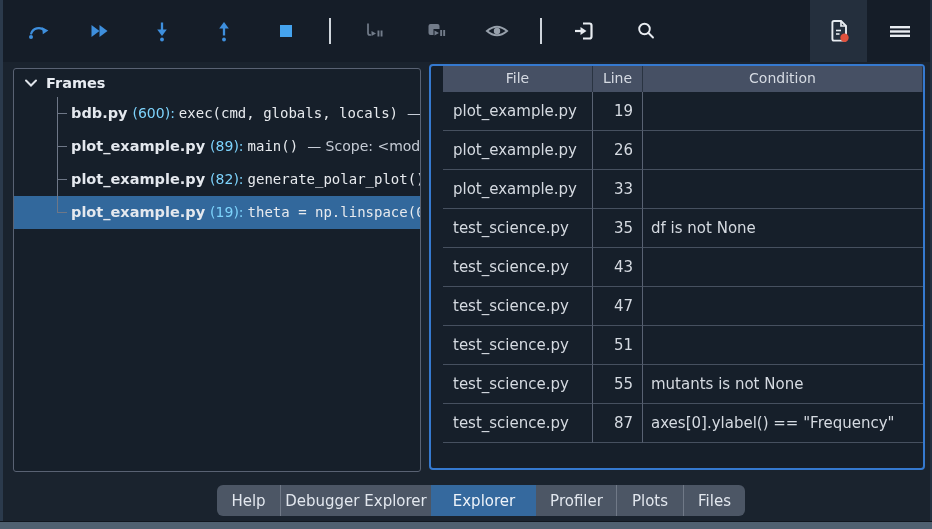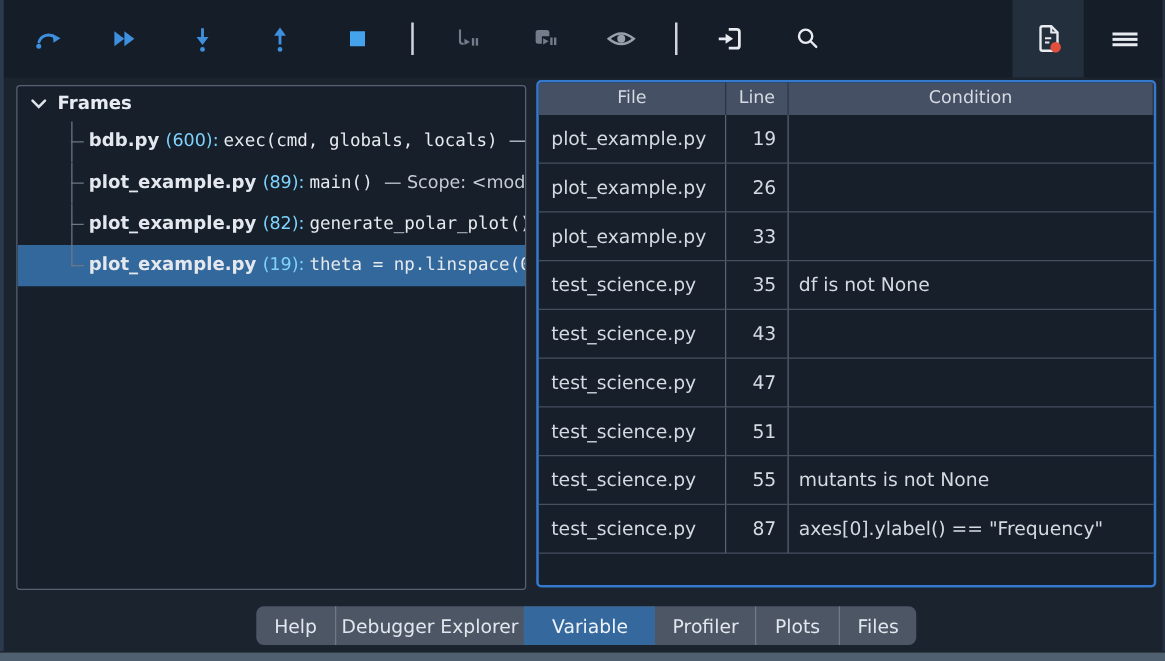--- a/index.html
+++ b/index.html
@@ -58,37 +58,37 @@
   .f-file { font-weight:bold; color:#e4e8ee; font-size:14.5px; }
   .f-line { color:#7dd3fc; margin:16px 4px 0 5px; }
   .f-code { font-family:"DejaVu Sans Mono", monospace; font-size:14px; color:#e7eaee; }
   .f-suffix { color:#c6ccd6; margin-left:9px; }
 
   
   .right-panel {
     position:absolute; left:429px; top:64px; width:496px; height:406px;
     background:#161f2a; border:2px solid #3579cf; border-radius:4px; overflow:hidden;
   }
-  .bp-table { display:grid; grid-template-columns:150px 50px 1fr; }
+  .bp-table { display:grid; grid-template-columns:150px 50px 1fr;margin-left:12px; }
   .bp-th {
     background:#465064; height:26px; line-height:25px; text-align:center;
     font-size:14px; color:#d6dbe3; border-right:1px solid #2a3442; cursor:pointer;
   }
   .bp-th:last-child { border-right:none; }
   .bp-td {
     height:39px; line-height:38px; font-size:15px; color:#d5dae1;
     border-bottom:1px solid #46505f; white-space:nowrap; overflow:hidden; cursor:default;
   }
   .bp-td.c-file { padding-left:10px; border-right:1px solid #596273; }
   .bp-td.c-line { text-align:right; padding-right:9px; border-right:1px solid #596273; }
   .bp-td.c-cond { padding-left:8px; }
 
   
   .tabbar {
-    position:absolute; left:205px; top:485px; width:528px; height:31px;
+    position:absolute; left:217px; top:485px; width:528px; height:31px;
     background:#4c5665; border-radius:6px; display:flex; overflow:hidden;
   }
   .tab {
     border:none; background:transparent; color:#e2e7ee; font-size:15px;
     font-family:"DejaVu Sans", sans-serif; height:31px; cursor:pointer; flex:0 0 auto;
   }
   .tab + .tab { border-left:1px solid #707987; }
   .tab.active { background:#35699e; color:#eef3f9; border-left-color:transparent; }
   .tab.active + .tab { border-left-color:transparent; }
   .t0{width:63px}.t1{width:151px}.t2{width:105px}.t3{width:80px}.t4{width:67px}.t5{width:62px}
@@ -277,19 +277,19 @@
 
     <div class="bp-td c-file">test_science.py</div>
     <div class="bp-td c-line">87</div>
     <div class="bp-td c-cond">axes[0].ylabel() == "Frequency"</div>
   </div>
 </div>
 
 <div class="tabbar">
   <button class="tab t0">Help</button>
   <button class="tab t1">Debugger Explorer</button>
-  <button class="tab t2 active">Variable</button>
+  <button class="tab t2 active">Explorer</button>
   <button class="tab t3">Profiler</button>
   <button class="tab t4">Plots</button>
   <button class="tab t5">Files</button>
 </div>
 
 <div class="bottom-strip"></div>
 
 </body></html>

